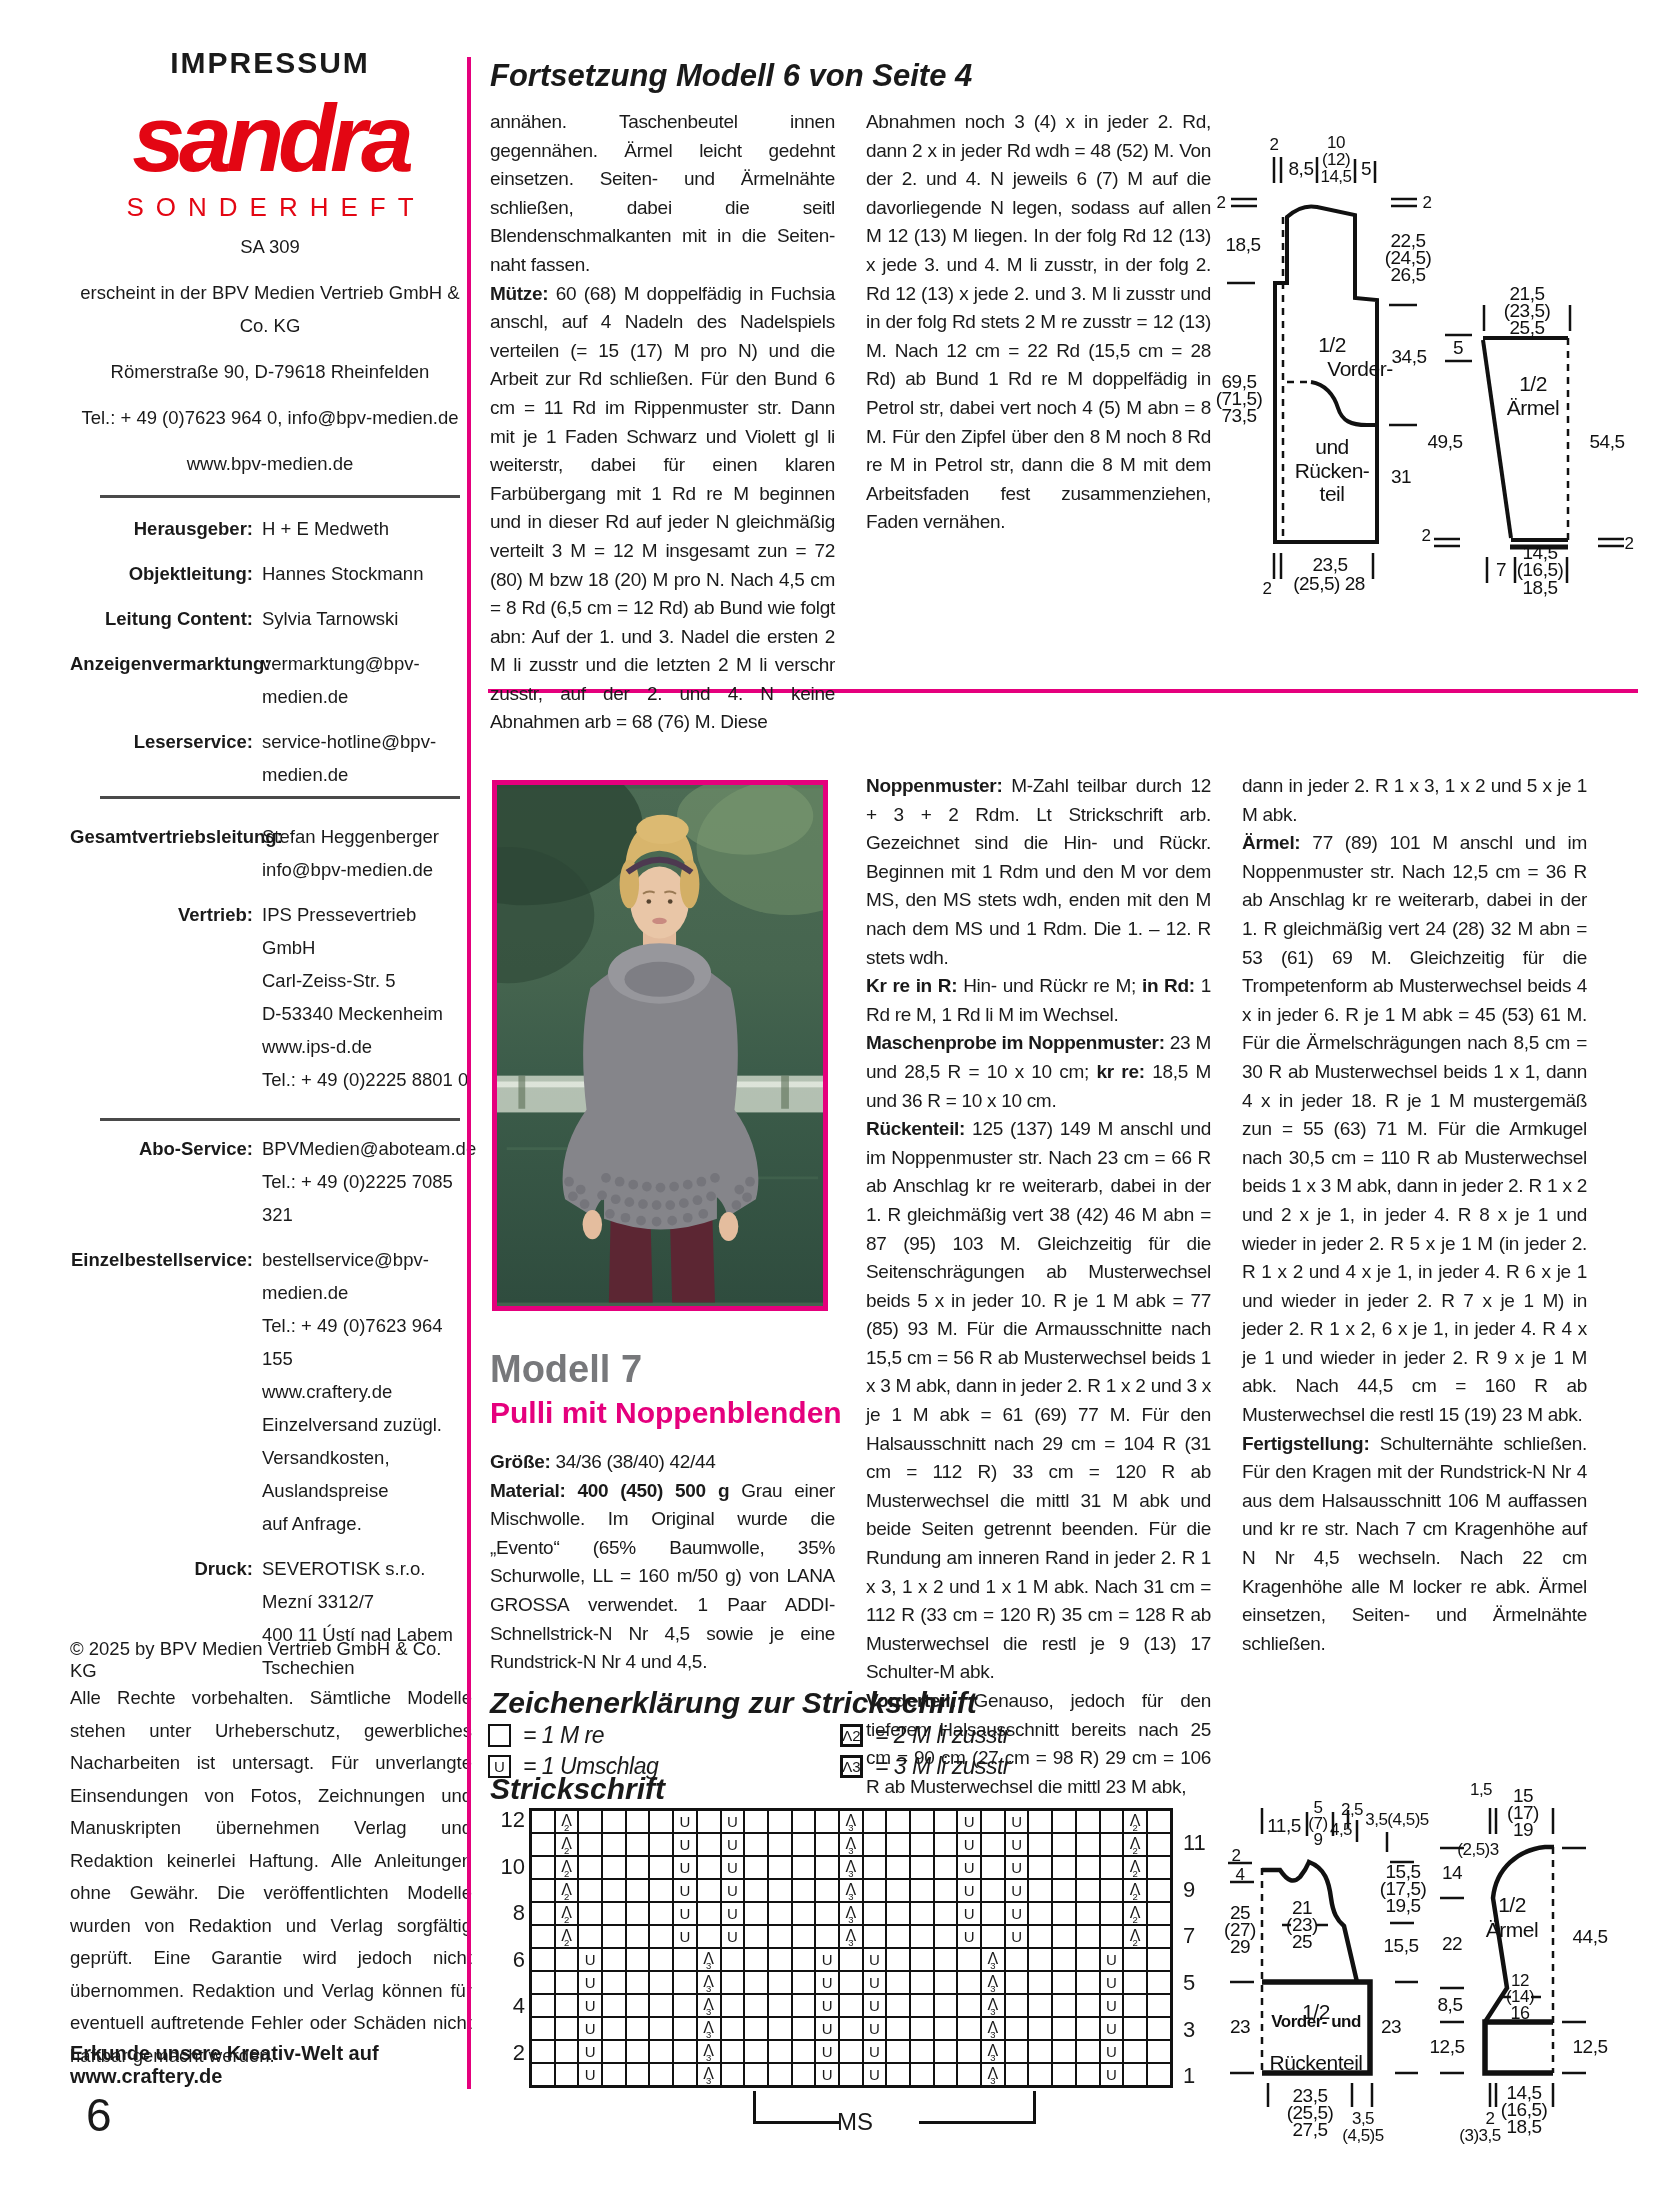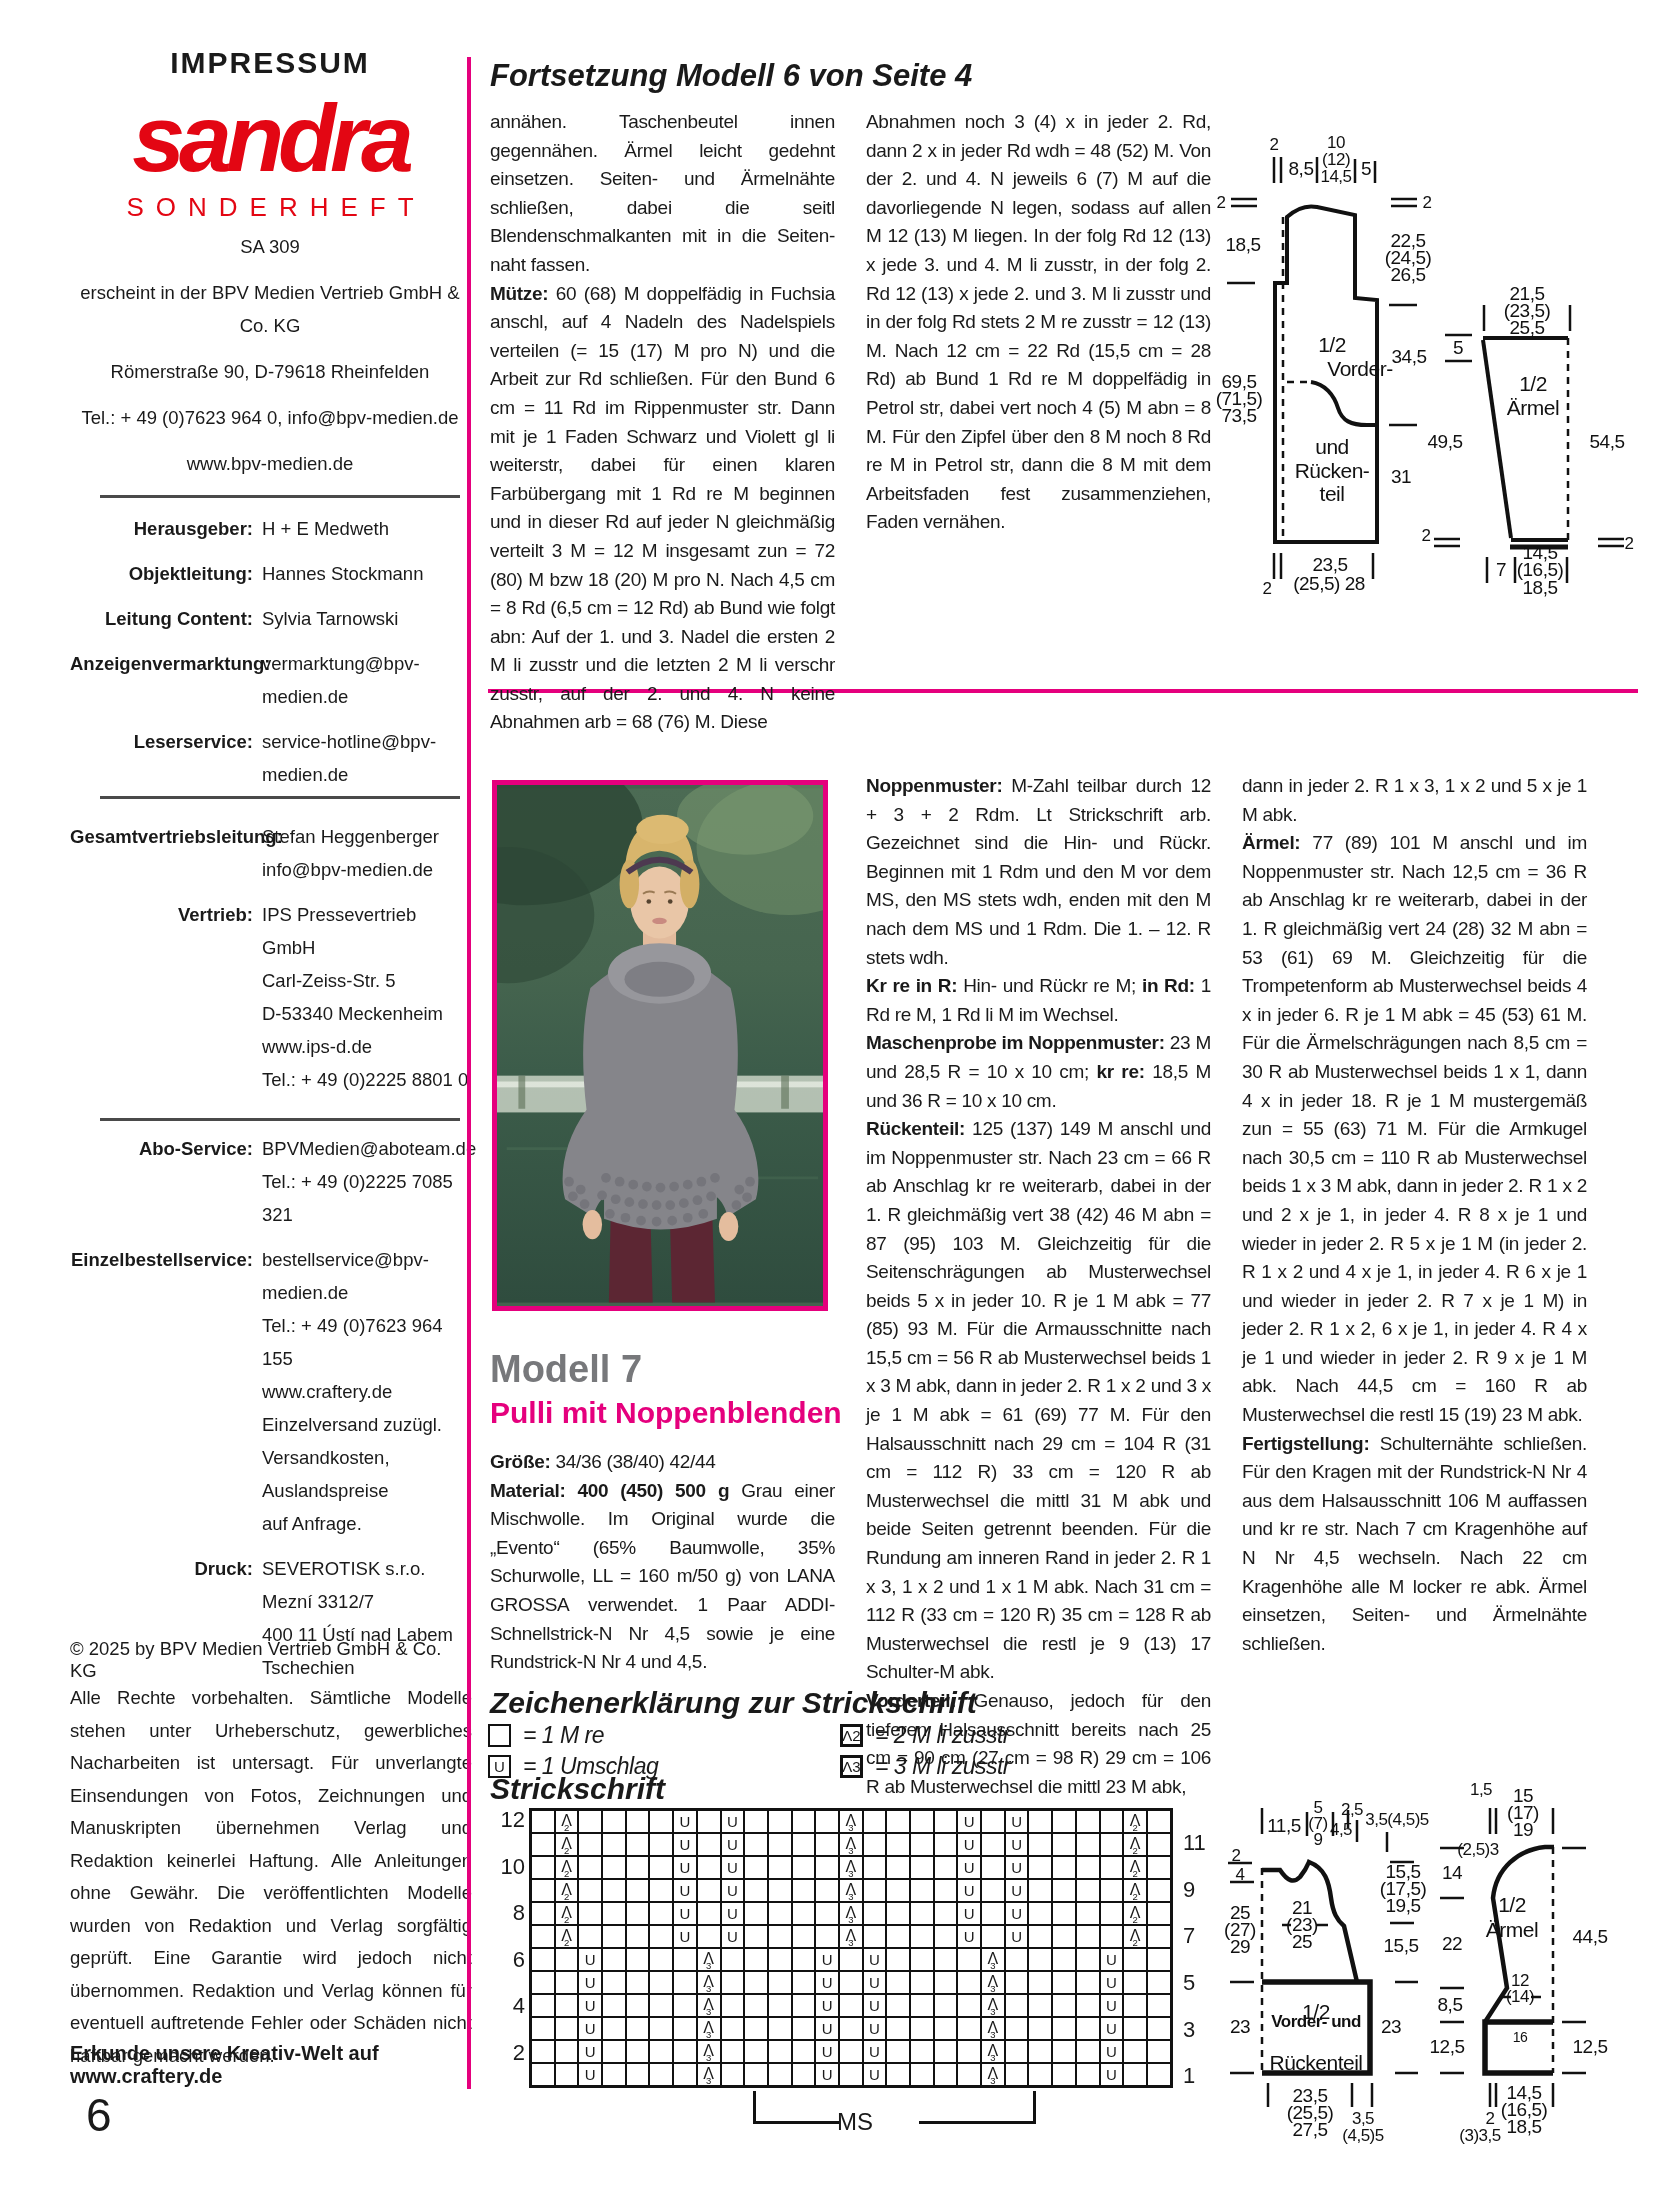--- a/index.html
+++ b/index.html
@@ -959,21 +959,21 @@
       <div class="mlabel" style="left: 333px; top: 63px;">(17)</div>
       <div class="mlabel" style="left: 333px; top: 80px;">19</div>
       <div class="mlabel" style="left: 262px; top: 123px;">14</div>
       <div class="mlabel" style="left: 262px; top: 194px;">22</div>
       <div class="mlabel" style="left: 260px; top: 255px;">8,5</div>
       <div class="mlabel" style="left: 257px; top: 297px;">12,5</div>
       <div class="mlabel" style="left: 400px; top: 187px;">44,5</div>
       <div class="mlabel" style="left: 400px; top: 297px;">12,5</div>
       <div class="mlabel" style="left: 330px; top: 231px; font-size: 17px;">12</div>
       <div class="mlabel" style="left: 330px; top: 247px; font-size: 17px;">(14)</div>
-      <div class="mlabel" style="left: 330px; top: 263px; font-size: 14px; margin-top: 24px;">16</div>
+      <div class="mlabel" style="left: 330px; top: 263px; font-size: 18px;">16</div>
       <div class="mlabel" style="left: 322px; top: 155px; font-size: 21px;">1/2</div>
       <div class="mlabel" style="left: 322px; top: 180px; font-size: 21px;">Ärmel</div>
       <div class="mlabel" style="left: 300px; top: 369px; font-size: 17px;">2</div>
       <div class="mlabel" style="left: 290px; top: 386px; font-size: 17px;">(3)3,5</div>
       <div class="mlabel" style="left: 334px; top: 343px;">14,5</div>
       <div class="mlabel" style="left: 334px; top: 360px;">(16,5)</div>
       <div class="mlabel" style="left: 334px; top: 377px;">18,5</div>
     </div>
 
 </div>

